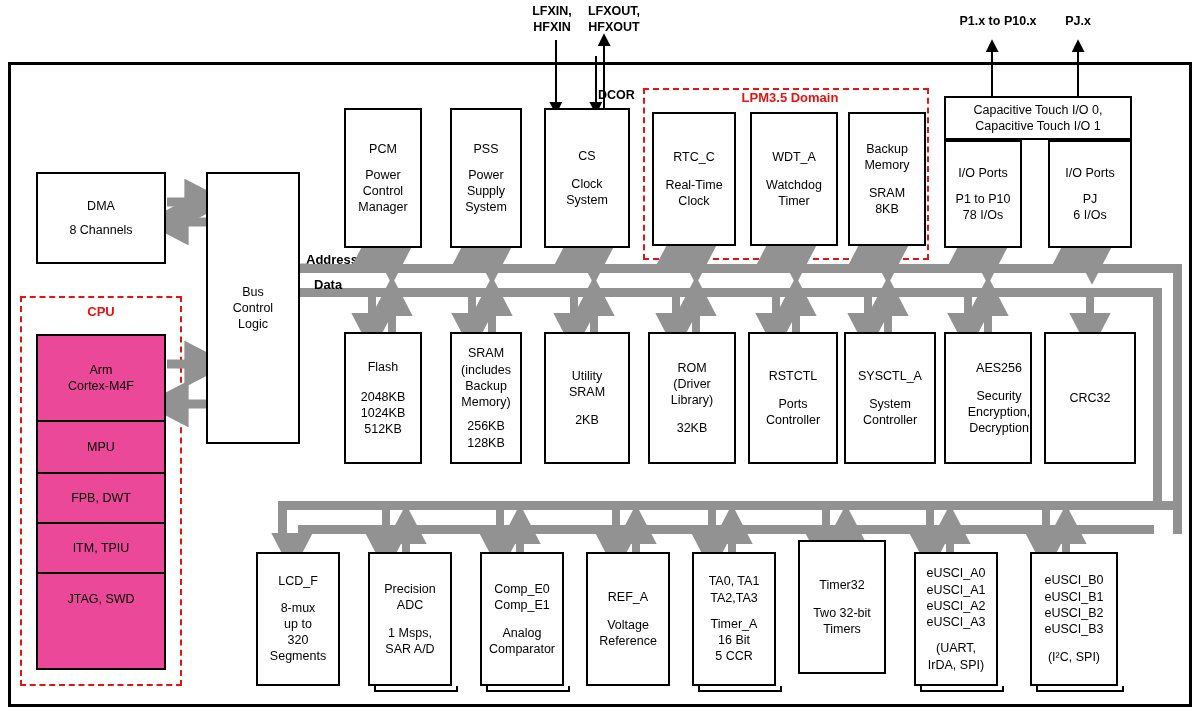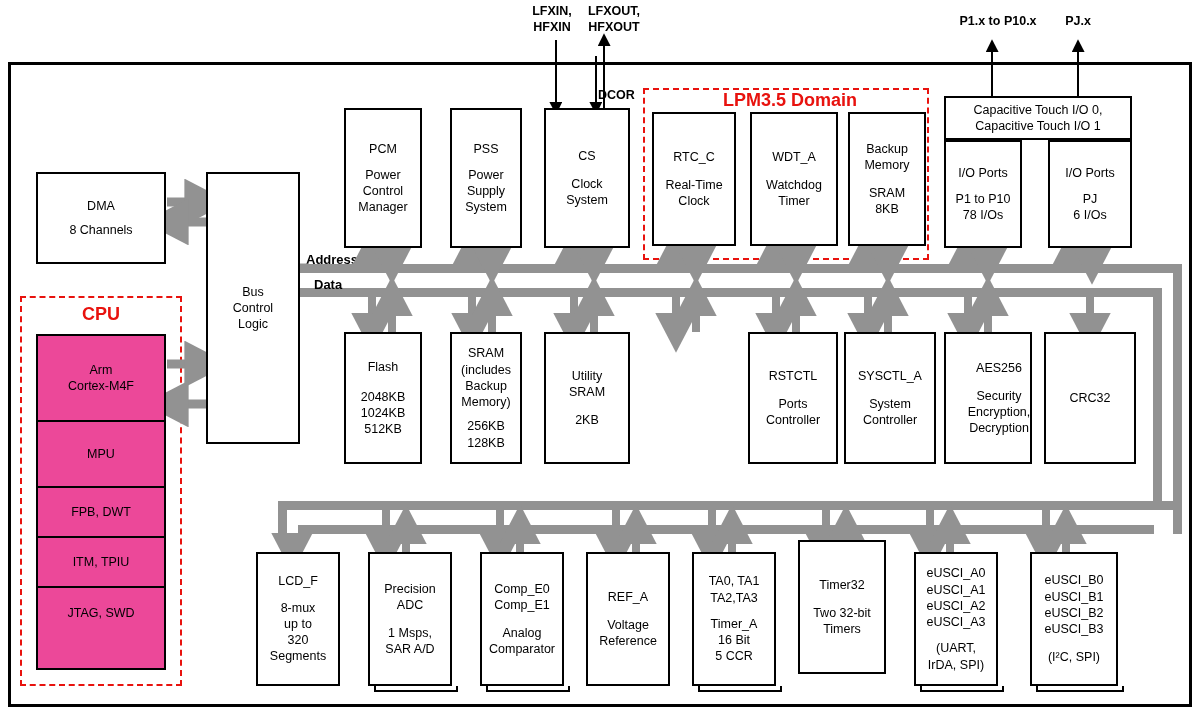--- a/index.html
+++ b/index.html
@@ -26,21 +26,21 @@
     display:flex; flex-direction:column; align-items:center; justify-content:center;
     text-align:center; font-size:12.5px; line-height:1.3; padding:2px;
   }
   .block .ln { display:block; }
 
   
   .dashed {
     position:absolute; border:2px dashed #e8120e; background:transparent;
   }
   .dashed-label {
-    position:absolute; color:#e8120e; font-weight:bold; font-size:18px; text-align:center;
+    position:absolute; color:#e8120e; font-weight:bold; font-size:13px; text-align:center;
   }
 
   
   .cpu-box { position:absolute; border:2.5px solid #000; background:#ec4899; }
   .cpu-row {
     border-bottom:2.5px solid #000; display:flex; align-items:center; justify-content:center;
     font-size:12.5px; text-align:center; line-height:1.3;
   }
   .cpu-row:last-child { border-bottom:none; }
 
@@ -187,21 +187,21 @@
     <span class="ln">Logic</span>
   </div>
 
   <div class="cpu-box" style="left:36px; top:334px; width:130px; height:336px;">
     <div class="cpu-row" style="height:86px;">
       <div>
         <div>Arm</div>
         <div>Cortex-M4F</div>
       </div>
     </div>
-    <div class="cpu-row" style="height:66px;">MPU</div>
+    <div class="cpu-row" style="height:52px;">MPU</div>
     <div class="cpu-row" style="height:50px;">FPB, DWT</div>
     <div class="cpu-row" style="height:50px;">ITM, TPIU</div>
     <div class="cpu-row" style="height:50px;">JTAG, SWD</div>
   </div>
 
   <div class="block" style="left:344px; top:108px; width:78px; height:140px;">
     <span class="ln">PCM</span>
     <span class="ln" style="height:10px"></span>
     <span class="ln">Power</span>
     <span class="ln">Control</span>
@@ -282,20 +282,27 @@
     <span class="ln">128KB</span>
   </div>
 
   <div class="block" style="left:544px; top:332px; width:86px; height:132px;">
     <span class="ln">Utility</span>
     <span class="ln">SRAM</span>
     <span class="ln" style="height:12px"></span>
     <span class="ln">2KB</span>
   </div>
 
+  <div class="block" style="left:648px; top:332px; width:88px; height:132px;">
+    <span class="ln">ROM</span>
+    <span class="ln">(Driver</span>
+    <span class="ln">Library)</span>
+    <span class="ln" style="height:12px"></span>
+    <span class="ln">32KB</span>
+  </div>
 
   <div class="block" style="left:748px; top:332px; width:90px; height:132px;">
     <span class="ln">RSTCTL</span>
     <span class="ln" style="height:12px"></span>
     <span class="ln">Ports</span>
     <span class="ln">Controller</span>
   </div>
 
   <div class="block" style="left:844px; top:332px; width:92px; height:132px;">
     <span class="ln">SYSCTL_A</span>

